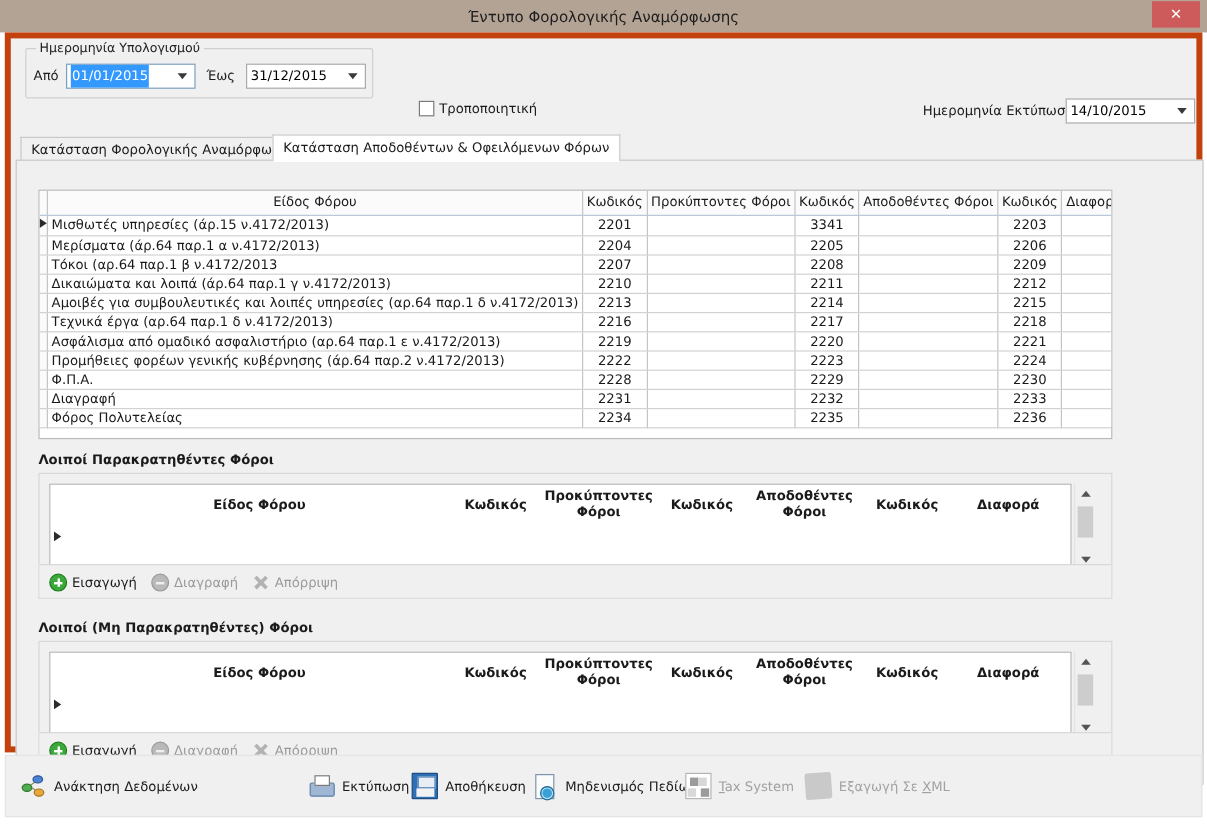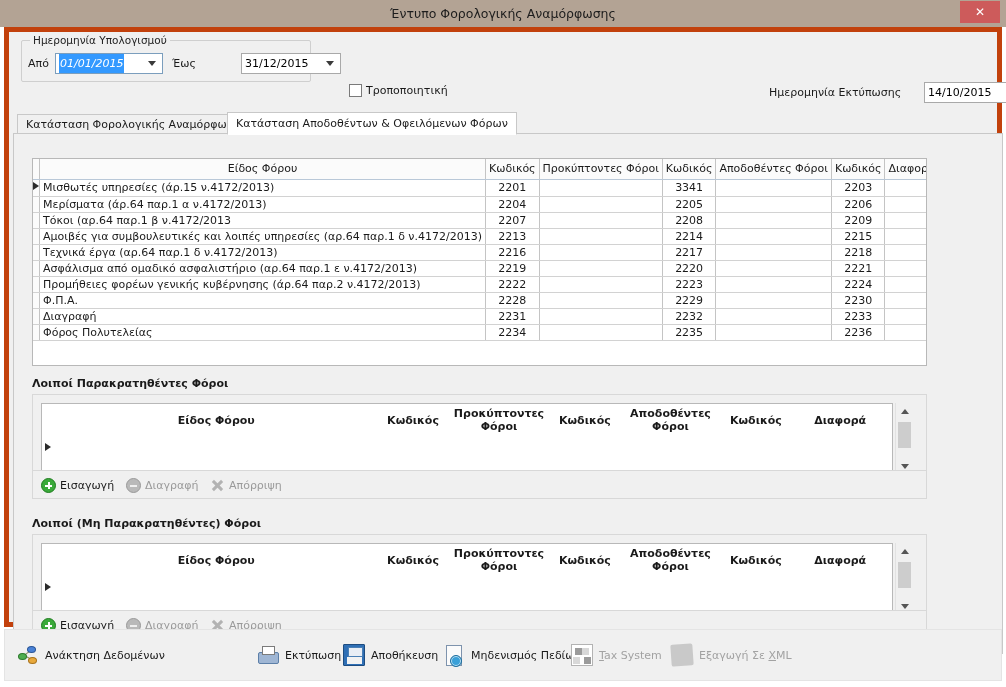--- a/index.html
+++ b/index.html
@@ -46,21 +46,21 @@
   .gb-legend {
     position:absolute; top:-7px; left:8px; padding:0 3px;
     background:#f0f0f0; font-size:10.5px; color:#222;
   }
   .lbl { position:absolute; font-size:11px; color:#1a1a1a; }
   
   .combo {
     position:absolute; height:21px; background:#ffffff;
     border:1px solid #7b9ebd;
   }
-  .combo.plain { border:1px solid #a9a9a9;margin-left:36px; }
+  .combo.plain { border:1px solid #a9a9a9; }
   .combo-val {
     position:absolute; left:3px; top:0; height:19px; line-height:19px;
     font-size:11px; color:#000; white-space:nowrap;
   }
   .combo-val.sel { background:#3399ff; color:#ffffff; padding:0 1px; }
   .combo-arrow {
     position:absolute; right:2px; top:0; width:17px; height:19px;
     display:flex; align-items:center; justify-content:center;
     cursor:pointer;
   }
@@ -314,21 +314,21 @@
   <div id="titlebar">
     <div id="title-text">Έντυπο Φορολογικής Αναμόρφωσης</div>
     <div id="close-btn">✕</div>
   </div>
 
   <div id="client">
 
     <div class="groupbox" id="gb-calcdate">
       <div class="gb-legend">Ημερομηνία Υπολογισμού</div>
       <div class="lbl" style="left:6px; top:16px;">Από</div>
-      <div class="combo" style="left:33px; top:12px; width:108px;font-style:italic;">
+      <div class="combo" style="left:33px; top:12px; width:108px;">
         <div class="combo-val sel" style="left:3px;">01/01/2015</div>
         <div class="combo-arrow"></div>
       </div>
       <div class="lbl" style="left:150px; top:16px;">Έως</div>
       <div class="combo plain" style="left:183px; top:12px; width:100px;">
         <div class="combo-val">31/12/2015</div>
         <div class="combo-arrow"></div>
       </div>
     </div>
 
@@ -384,20 +384,30 @@
                 <td class="c-val" style="border-right: none;"></td>
               </tr>
               <tr>
                 <td class="rowhdr"></td>
                 <td class="c-kind">Τόκοι (αρ.64 παρ.1 β ν.4172/2013</td>
                 <td class="c-code">2207</td>
                 <td class="c-val"></td>
                 <td class="c-code">2208</td>
                 <td class="c-val"></td>
                 <td class="c-code">2209</td>
+                <td class="c-val" style="border-right: none;"></td>
+              </tr>
+              <tr>
+                <td class="rowhdr"></td>
+                <td class="c-kind">Δικαιώματα και λοιπά (άρ.64 παρ.1 γ ν.4172/2013)</td>
+                <td class="c-code">2210</td>
+                <td class="c-val"></td>
+                <td class="c-code">2211</td>
+                <td class="c-val"></td>
+                <td class="c-code">2212</td>
                 <td class="c-val" style="border-right: none;"></td>
               </tr>
               <tr>
                 <td class="rowhdr"></td>
                 <td class="c-kind">Αμοιβές για συμβουλευτικές και λοιπές υπηρεσίες (αρ.64 παρ.1 δ ν.4172/2013)</td>
                 <td class="c-code">2213</td>
                 <td class="c-val"></td>
                 <td class="c-code">2214</td>
                 <td class="c-val"></td>
                 <td class="c-code">2215</td>

